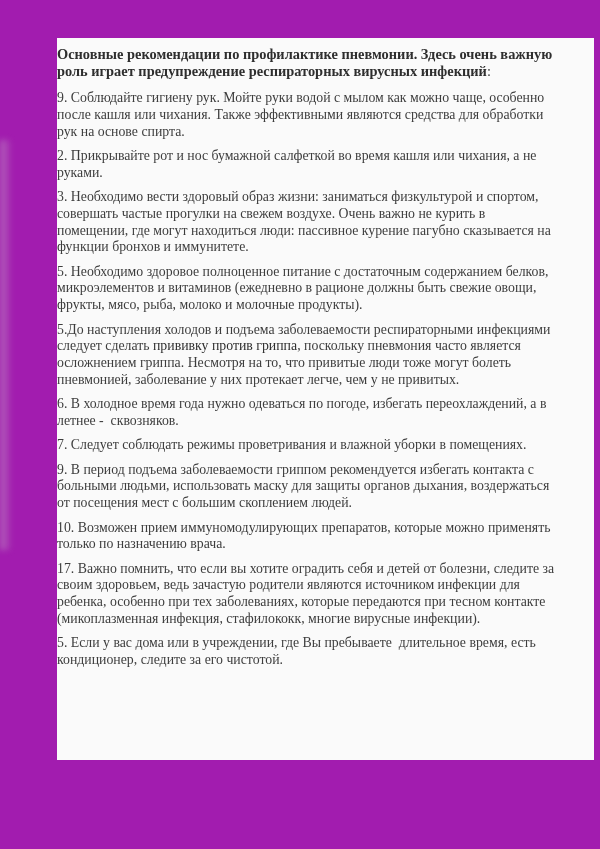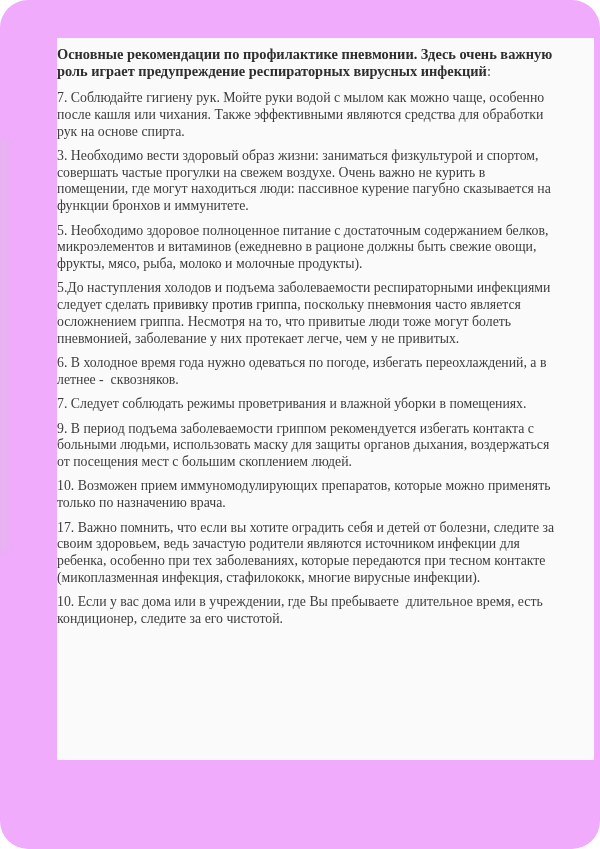--- a/index.html
+++ b/index.html
@@ -4,24 +4,23 @@
 <style>
   html, body {
     margin: 0;
     padding: 0;
     background: #ffffff;
   }
   .canvas {
     position: relative;
     width: 600px;
     height: 849px;
-    background: #f0abfc;
+    background: #a21caf;
     overflow: hidden;
     font-family: "Liberation Serif", "DejaVu Serif", serif;
-    border-radius: 28px;
   }
   
   .edge-shadow {
     position: absolute;
     left: 0;
     top: 140px;
     width: 12px;
     height: 410px;
     background: linear-gradient(to right, rgba(205,205,205,0.45), rgba(255,255,255,0));
     filter: blur(3px);
@@ -66,25 +65,26 @@
   }
 </style>
 </head>
 <body>
 
 <div class="canvas">
   <div class="edge-shadow"></div>
   <div class="scan">
     <div class="doc">
       <h1><span>Основные рекомендации по профилактике пневмонии. Здесь очень важную роль играет предупреждение респираторных вирусных инфекций</span><span class="colon">:</span></h1>
-      <p>7. Соблюдайте гигиену рук. Мойте руки водой с мылом как можно чаще, особенно после кашля или чихания. Также эффективными являются средства для обработки рук на основе спирта.</p>
+      <p>9. Соблюдайте гигиену рук. Мойте руки водой с мылом как можно чаще, особенно после кашля или чихания. Также эффективными являются средства для обработки рук на основе спирта.</p>
+      <p>2. Прикрывайте рот и нос бумажной салфеткой во время кашля или чихания, а не руками.</p>
       <p>3. Необходимо вести здоровый образ жизни: заниматься физкультурой и спортом, совершать частые прогулки на свежем воздухе. Очень важно не курить в помещении, где могут находиться люди: пассивное курение пагубно сказывается на функции бронхов и иммунитете.</p>
       <p>5. Необходимо здоровое полноценное питание с достаточным содержанием белков, микроэлементов и витаминов (ежедневно в рационе должны быть свежие овощи, фрукты, мясо, рыба, молоко и молочные продукты).</p>
       <p><span>5.До наступления холодов и подъема заболеваемости респираторными инфекциями следует сделать </span><b>прививку против гриппа</b><span>, поскольку пневмония часто является осложнением гриппа. Несмотря на то, что привитые люди тоже могут болеть пневмонией, заболевание у них протекает легче, чем у не привитых.</span></p>
       <p>6. В холодное время года нужно одеваться по погоде, избегать переохлаждений, а в летнее -  сквозняков.</p>
       <p>7. Следует соблюдать режимы проветривания и влажной уборки в помещениях.</p>
       <p>9. В период подъема заболеваемости гриппом рекомендуется избегать контакта с больными людьми, использовать маску для защиты органов дыхания, воздержаться от посещения мест с большим скоплением людей.</p>
       <p>10. Возможен прием иммуномодулирующих препаратов, которые можно применять только по назначению врача.</p>
       <p>17. Важно помнить, что если вы хотите оградить себя и детей от болезни, следите за своим здоровьем, ведь зачастую родители являются источником инфекции для ребенка, особенно при тех заболеваниях, которые передаются при тесном контакте (микоплазменная инфекция, стафилококк, многие вирусные инфекции).</p>
-      <p>10. Если у вас дома или в учреждении, где Вы пребываете  длительное время, есть кондиционер, следите за его чистотой.</p>
+      <p>5. Если у вас дома или в учреждении, где Вы пребываете  длительное время, есть кондиционер, следите за его чистотой.</p>
     </div>
   </div>
 </div>
 
 </body></html>

